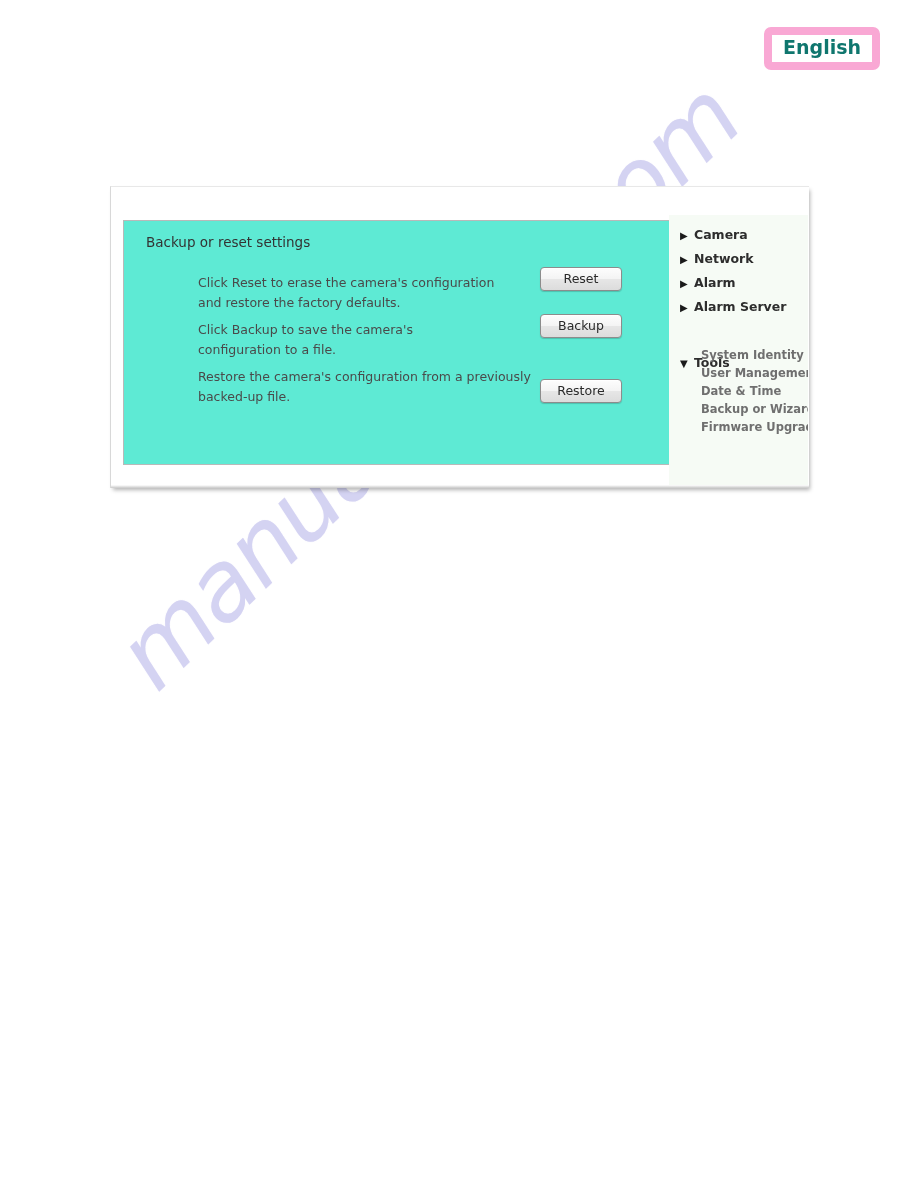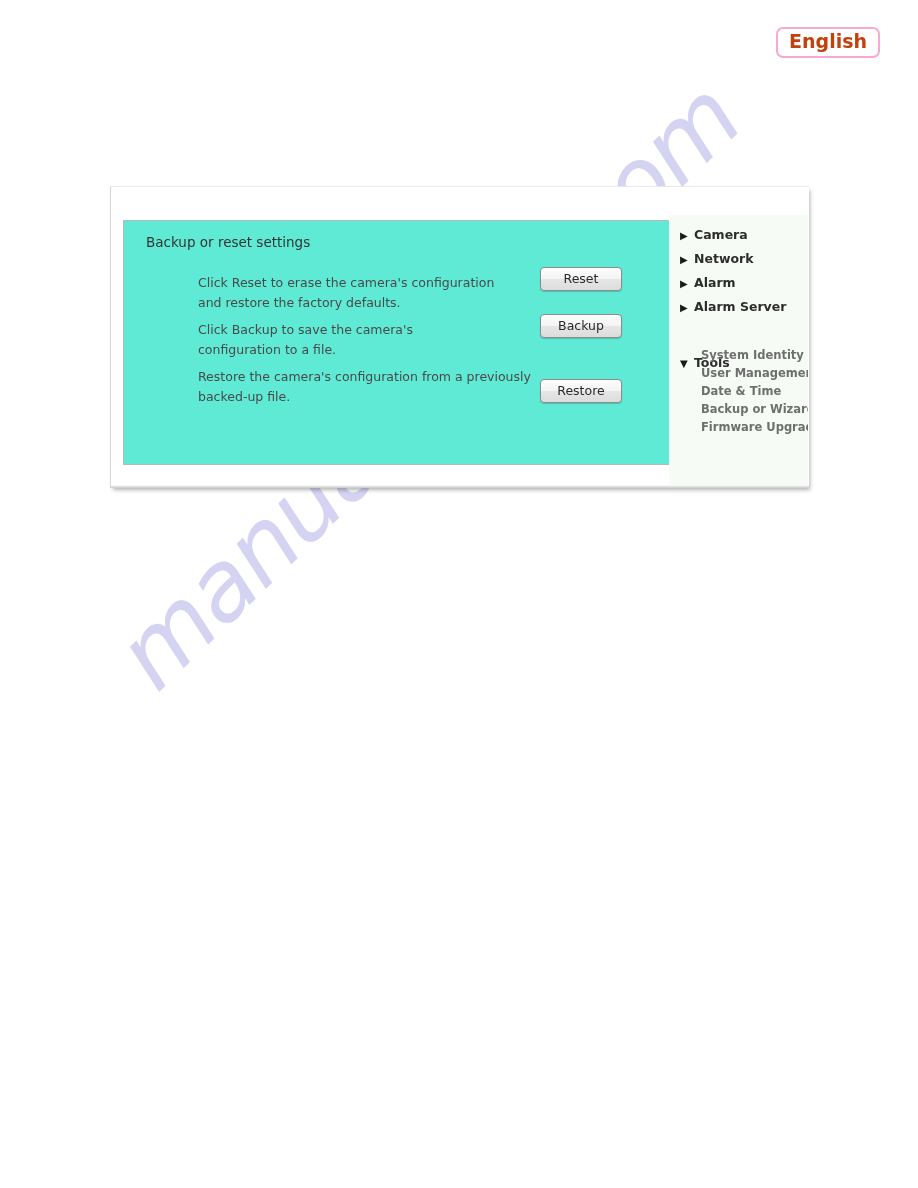--- a/index.html
+++ b/index.html
@@ -43,29 +43,29 @@
     transform-origin: 0 0;
     text-shadow: 0 0 1px rgba(201,199,239,0.45);
   }
 
   
   .lang-badge {
     position: absolute;
     right: 38px;
     top: 27px;
     z-index: 20;
-    border: 2px solid #f9a8d4;
+    border: 8px solid #f9a8d4;
     border-radius: 7px;
     background: #ffffff;
     padding: 2px 11px 4px 11px;
     font-family: "DejaVu Sans", "Liberation Sans", sans-serif;
     font-size: 19px;
     font-weight: bold;
     line-height: 1.1;
-    color: #c2410c;
+    color: #0f766e;
     letter-spacing: 0px;
   }
 
   
   .device-panel {
     position: absolute;
     left: 110px;
     top: 186px;
     width: 698px;
     height: 301px;

